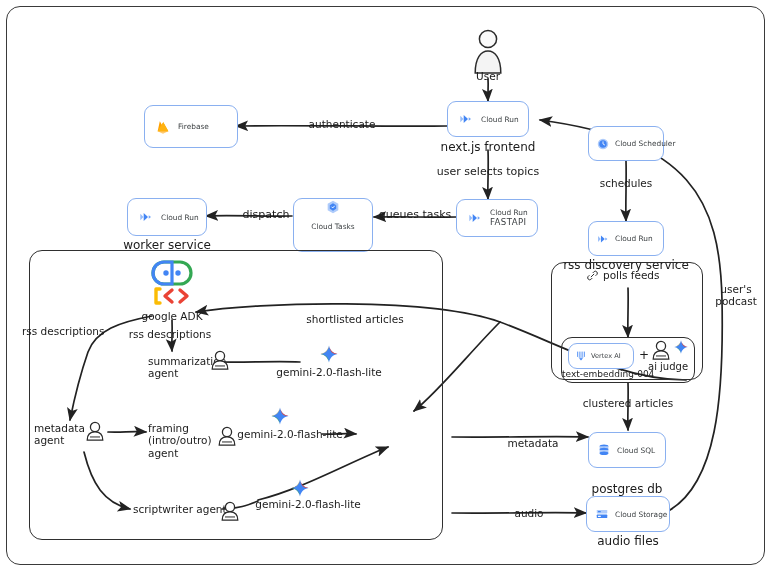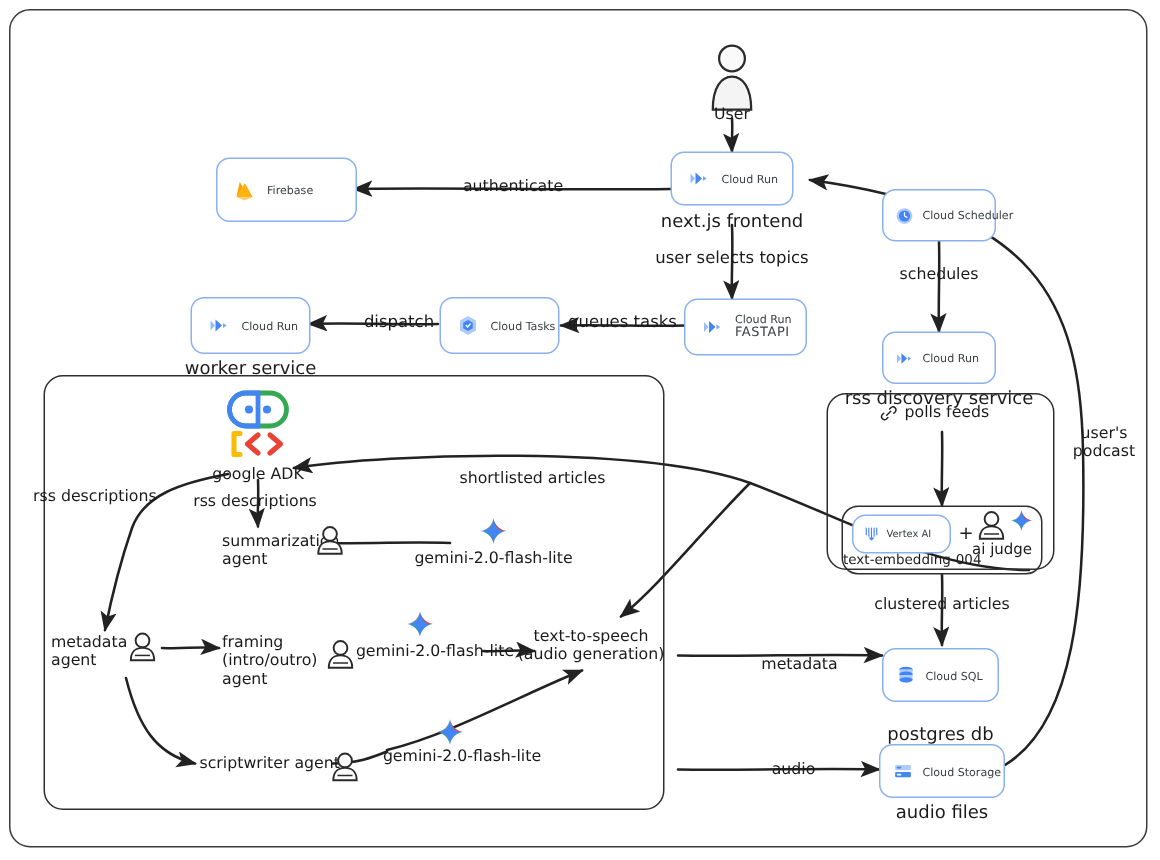--- a/index.html
+++ b/index.html
@@ -125,21 +125,21 @@
       <path d="M3.5,7 L8,12 L3.5,17 Z" fill="#4285f4" opacity=".55"></path>
       <path d="M8.5,6 L15,12 L8.5,18 Z" fill="#4285f4"></path>
       <path d="M16,9.5 L19.5,12 L16,14.5 Z" fill="#4285f4" opacity=".75"></path>
     </svg>
     <span style="display:flex;flex-direction:column;line-height:1.25;">
       <span class="nm">Cloud Run</span>
       <span class="nm2 hw">FASTAPI</span>
     </span>
   </div>
 
-  <div class="node" style="left:293px;top:198px;width:80px;height:38px;">
+  <div class="node" style="left:293px;top:198px;width:80px;height:54px;flex-direction:column;">
     <svg class="ic" viewBox="0 0 24 24">
       <path d="M12,2.5 L20,7 L20,17 L12,21.5 L4,17 L4,7 Z" fill="#aecbfa"></path>
       <path d="M12,6.5 L16.8,9.2 L16.8,14.8 L12,17.5 L7.2,14.8 L7.2,9.2 Z" fill="#4285f4"></path>
       <path d="M10.2,12 L11.6,13.4 L14.2,10.6" fill="none" stroke="#fff" stroke-width="1.4" stroke-linecap="round"></path>
     </svg>
     <span class="nm">Cloud Tasks</span>
   </div>
 
   <div class="node" style="left:127px;top:198px;width:80px;height:38px;">
     <svg class="ic" viewBox="0 0 24 24">
@@ -267,22 +267,20 @@
   </svg>
 
   <svg style="position:absolute;left:270px;top:406px;" width="20" height="20" viewBox="0 0 24 24">
     <path d="M12,1.8 C12.9,7.2 16.8,11.1 22.2,12 C16.8,12.9 12.9,16.8 12,22.2 C11.1,16.8 7.2,12.9 1.8,12 C7.2,11.1 11.1,7.2 12,1.8 Z" fill="#4285f4"></path>
     <path d="M12,1.8 C12.9,7.2 16.8,11.1 22.2,12 C17,12.4 13.4,10 12,1.8 Z" fill="#ea4335"></path>
     <path d="M1.8,12 C7.2,11.1 11.1,7.2 12,1.8 C11.2,7.4 8.2,11.2 1.8,12 Z" fill="#fbbc04"></path>
     <path d="M12,22.2 C11.1,16.8 7.2,12.9 1.8,12 C8,12.6 11.4,16 12,22.2 Z" fill="#34a853"></path>
   </svg>
   <div class="lbl c hw" style="left:290px;top:428px;">gemini-2.0-flash-lite</div>
 
-  <div class="lbl c hw" style="left:394px;top:418px;white-space:pre;text-align:center;">text-to-speech
-(audio generation)</div>
 
   <div class="lbl hw" style="left:133px;top:503px;">scriptwriter agent</div>
   <svg style="position:absolute;left:219px;top:500px;" width="22" height="22" viewBox="0 0 24 24">
     <circle cx="12" cy="7.6" r="5" fill="#fff" stroke="#2b2b2b" stroke-width="1.4"></circle>
     <path d="M3.5,22 C3.5,15.6 7.4,13 12,13 C16.6,13 20.5,15.6 20.5,22 Z" fill="#fff" stroke="#2b2b2b" stroke-width="1.4"></path>
     <path d="M6.5,18.5 L17.5,18.5" stroke="#2b2b2b" stroke-width="1.1"></path>
   </svg>
 
   <svg style="position:absolute;left:290px;top:478px;" width="20" height="20" viewBox="0 0 24 24">
     <path d="M12,1.8 C12.9,7.2 16.8,11.1 22.2,12 C16.8,12.9 12.9,16.8 12,22.2 C11.1,16.8 7.2,12.9 1.8,12 C7.2,11.1 11.1,7.2 12,1.8 Z" fill="#4285f4"></path>

